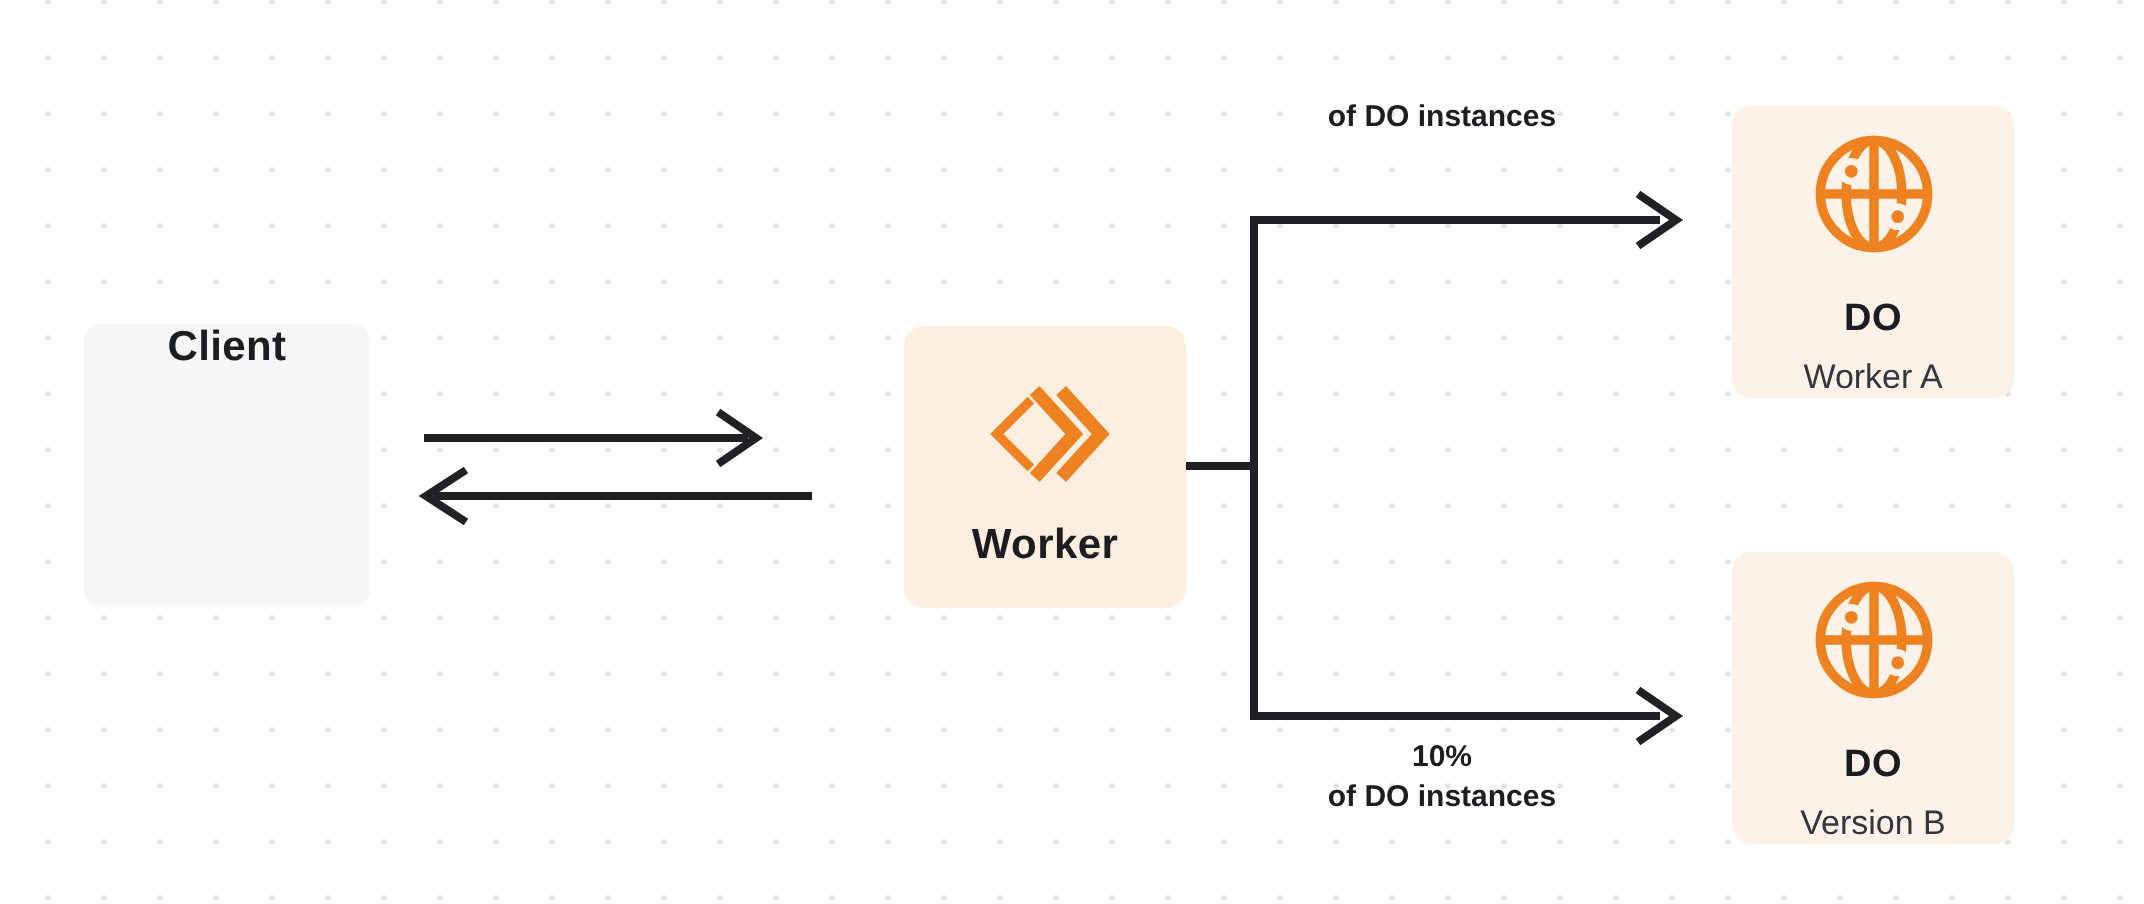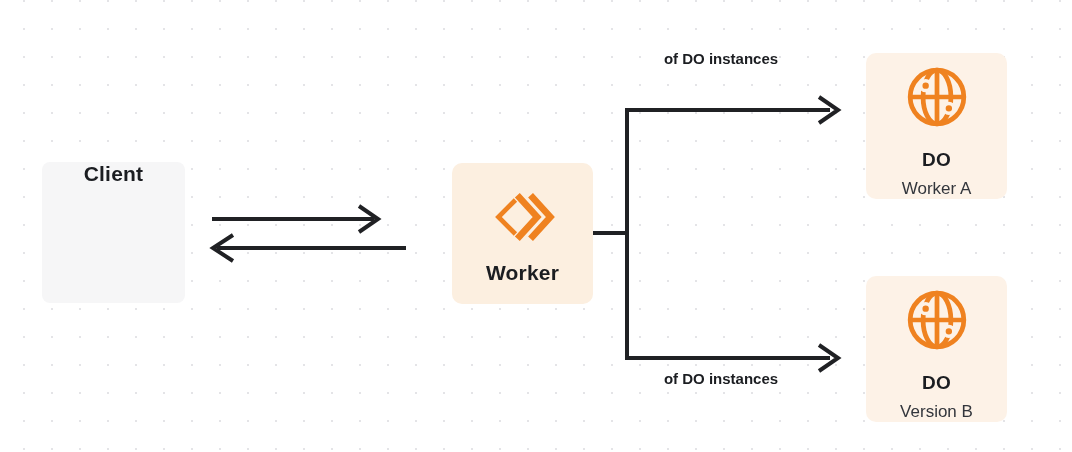--- a/index.html
+++ b/index.html
@@ -128,20 +128,21 @@
       <path d="M44 9 L65 32 L44 55" stroke-width="7"></path>
     </svg>
     <span class="node-label">Worker</span>
   </div>
 
   <div class="branch-label branch-label-top">
     <div>of DO instances</div>
   </div>
 
   <div class="branch-label branch-label-bottom">
+    <div>10%</div>
     <div>of DO instances</div>
   </div>
 
   <div class="node node-do node-do-a">
     <svg class="globe-icon" width="66" height="66" viewBox="0 0 64 64" xmlns="http://www.w3.org/2000/svg">
       <circle class="gl" cx="32" cy="32" r="26"></circle>
       <ellipse cx="32" cy="32" rx="13.5" ry="26"></ellipse>
       <line x1="6" y1="32" x2="58" y2="32"></line>
       <line x1="32" y1="6" x2="32" y2="58"></line>
       <circle class="dot" cx="21" cy="21" r="4.8"></circle>

